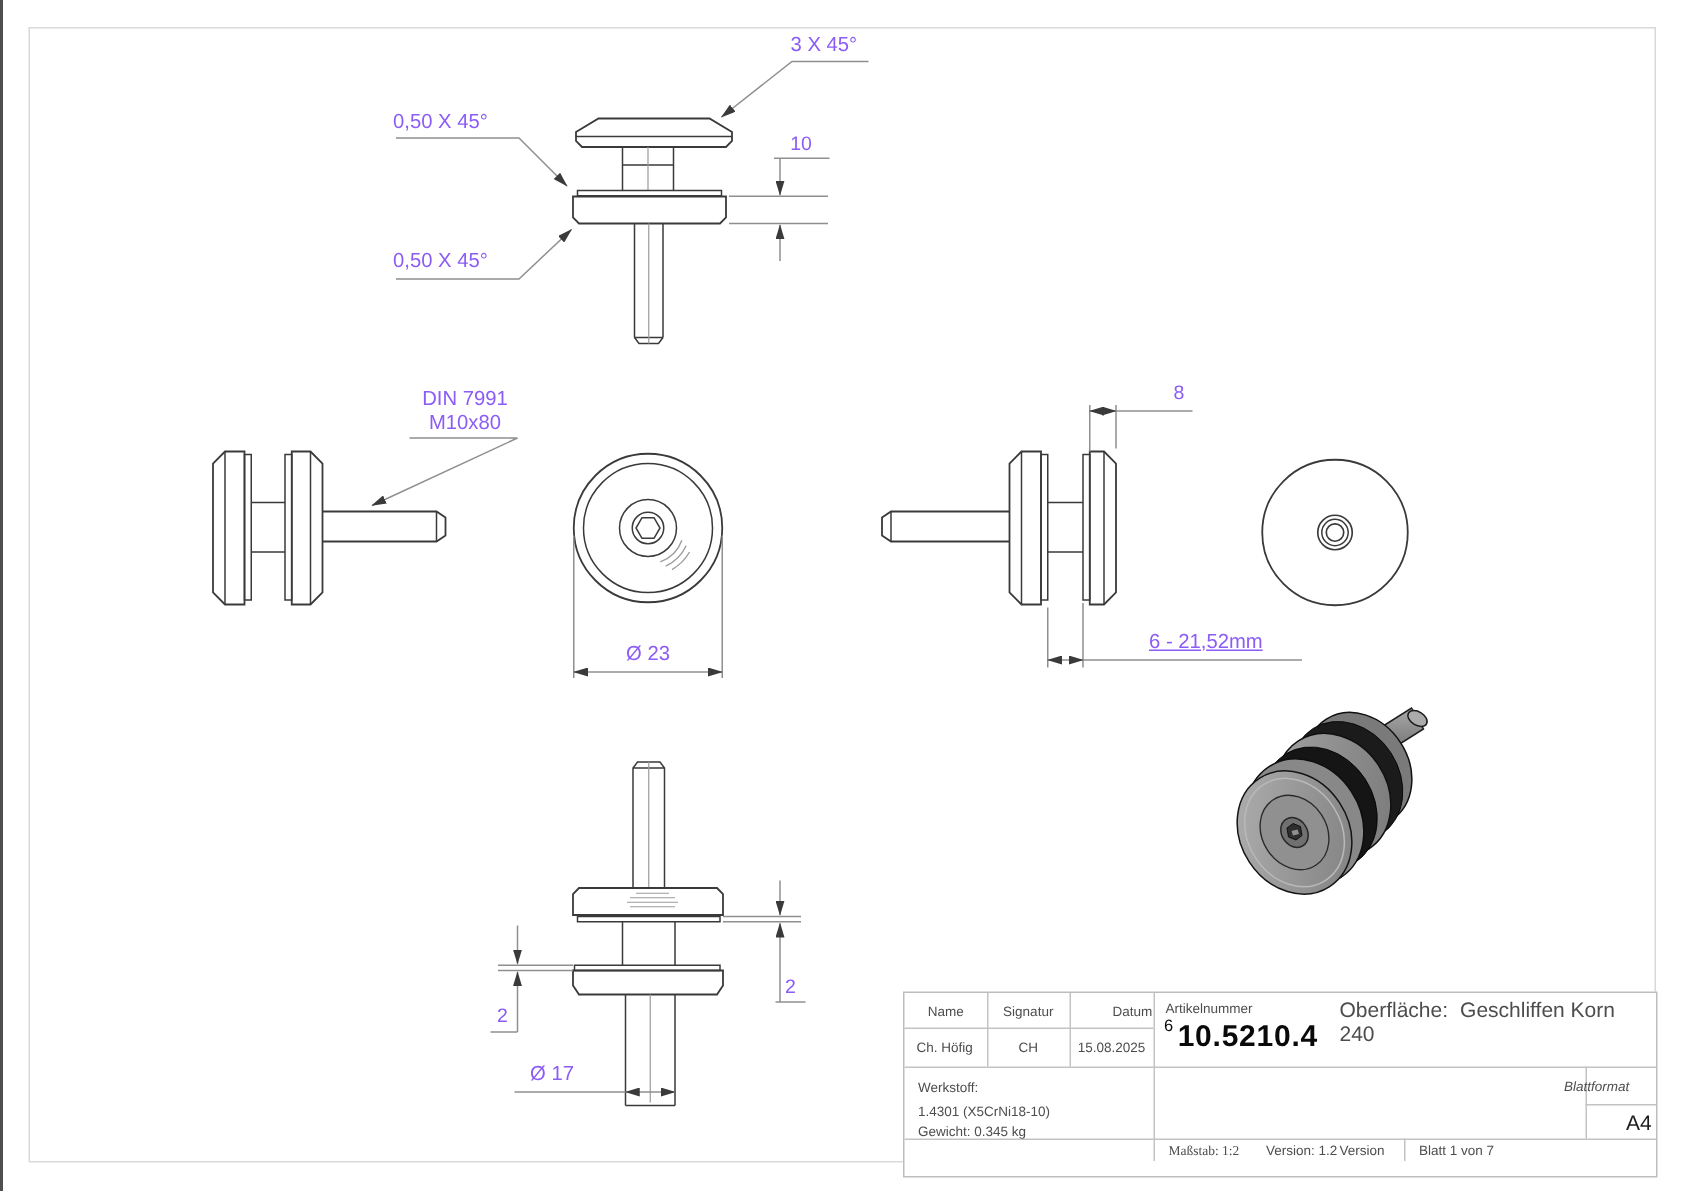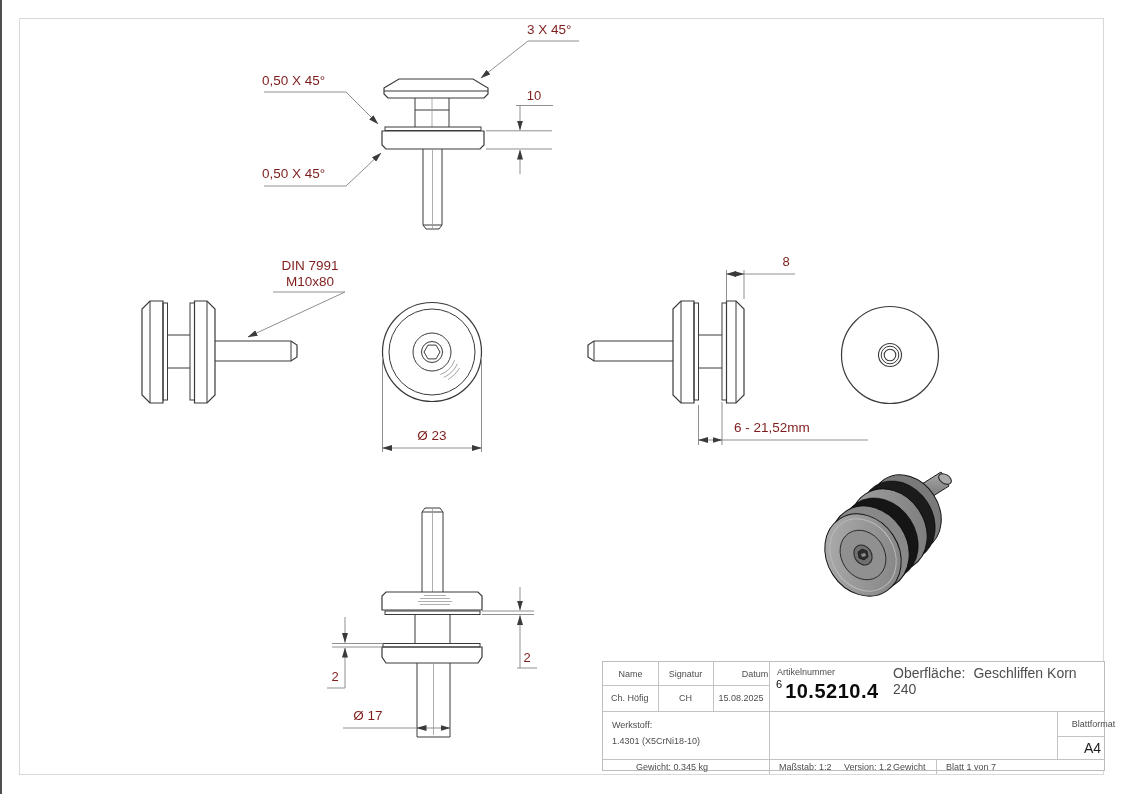--- a/index.html
+++ b/index.html
@@ -3,25 +3,25 @@
 <meta charset="utf-8">
 <style>
   * { margin:0; padding:0; box-sizing:border-box; }
   html,body { background:#ffffff; }
   body { font-family:"Liberation Sans", sans-serif; }
   .canvas { position:relative; width:1123px; height:794px; background:#ffffff; overflow:hidden; }
   .win-edge { position:absolute; left:0; top:0; width:2px; height:794px; background:#4f4f4f; }
   .sheet-frame { position:absolute; left:19px; top:18px; width:1085px; height:757px;
                  border:1px solid #d9d9d9; }
   .draw-layer { position:absolute; left:0; top:0; }
-  .lbl { position:absolute; color:#7f1d1d; font-size:13.5px; white-space:nowrap; line-height:1; }
+  .lbl { position:absolute; color:#8b5cf6; font-size:13.5px; white-space:nowrap; line-height:1; }
   .lbl.c { text-align:center; }
 
   
-  .tblock { position:absolute; left:602px; top:661px; width:503px; height:110px;
+  .tblock { position:absolute; left:602px; top:661px; width:503px; height:124px;
             border:1px solid #bdbdbd; background:#fff; color:#4a4a4a; }
   .tb-cell { position:absolute; display:flex; align-items:center; font-size:9px; color:#4d4d4d; }
   .tb-cell.center { justify-content:center; }
   .vline { position:absolute; width:1px; background:#c3c3c3; }
   .hline { position:absolute; height:1px; background:#c3c3c3; }
   .art-label { position:absolute; left:174px; top:5px; font-size:9px; color:#4d4d4d; }
   .surf { position:absolute; left:290px; top:3px; font-size:14px; color:#4d4d4d; }
   .surf span { margin-right:8px; }
   .art-num { position:absolute; left:173px; top:16px; color:#0a0a0a; }
   .art-num .sup { font-size:11px; font-weight:400; vertical-align:10px; margin-right:3px; }
@@ -177,21 +177,21 @@
   </svg>
 
   <div class="lbl" style="left:527px; top:23px;">3 X 45°</div>
   <div class="lbl" style="left:262px; top:74px;">0,50 X 45°</div>
   <div class="lbl" style="left:262px; top:167px;">0,50 X 45°</div>
   <div class="lbl c" style="left:520px; top:89px; width:28px; font-size:13px;">10</div>
   <div class="lbl c" style="left:270px; top:259px; width:80px;">DIN 7991</div>
   <div class="lbl c" style="left:270px; top:275px; width:80px;">M10x80</div>
   <div class="lbl c" style="left:409px; top:429px; width:46px;">Ø 23</div>
   <div class="lbl c" style="left:776px; top:255px; width:20px; font-size:13px;">8</div>
-  <div class="lbl" style="left:734px; top:421px;">6 - 21,52mm</div>
+  <div class="lbl" style="left:766px; top:421px;text-decoration:underline;">6 - 21,52mm</div>
   <div class="lbl c" style="left:327px; top:670px; width:16px; font-size:13px;">2</div>
   <div class="lbl c" style="left:519px; top:651px; width:16px; font-size:13px;">2</div>
   <div class="lbl c" style="left:345px; top:709px; width:46px;">Ø 17</div>
 
   <div class="tblock">
 
     <div class="vline" style="left:55px; top:0; height:49px;"></div>
     <div class="vline" style="left:110px; top:0; height:49px;"></div>
     <div class="vline" style="left:166px; top:0; height:112px;"></div>
     <div class="vline" style="left:454px; top:49px; height:48px;"></div>
@@ -215,22 +215,22 @@
     </div>
     <div class="art-num">
       <span class="sup">6</span><span class="big">10.5210.4</span>
     </div>
 
     <div class="mat">
       <div>Werkstoff:</div>
       <div>1.4301 (X5CrNi18-10)</div>
     </div>
 
-    <div class="tb-cell center" style="left:467px; top:49px; width:47px; height:25px;">Blattformat</div>
+    <div class="tb-cell center" style="left:438px; top:49px; width:47px; height:25px;font-style:italic;">Blattformat</div>
     <div class="tb-cell center fmt-a4" style="left:454px; top:74px; width:47px; height:23px;">A4</div>
 
-    <div class="tb-cell" style="left:9px; top:97px; width:157px; height:15px;margin-left:24px;">Gewicht: 0.345 kg</div>
-    <div class="tb-cell" style="left:176px; top:97px; width:60px; height:15px;">Maßstab: 1:2</div>
+    <div class="tb-cell" style="left:9px; top:84px; width:157px; height:15px;">Gewicht: 0.345 kg</div>
+    <div class="tb-cell" style="left:176px; top:97px; width:60px; height:15px;font-family:Liberation Serif, serif;">Maßstab: 1:2</div>
     <div class="tb-cell" style="left:241px; top:97px; width:48px; height:15px;">Version: 1.2</div>
-    <div class="tb-cell" style="left:290px; top:97px; width:40px; height:15px;">Gewicht</div>
+    <div class="tb-cell" style="left:290px; top:97px; width:40px; height:15px;">Version</div>
     <div class="tb-cell" style="left:343px; top:97px; width:150px; height:15px;">Blatt 1 von 7</div>
   </div>
 </div>
 
 </body></html>

